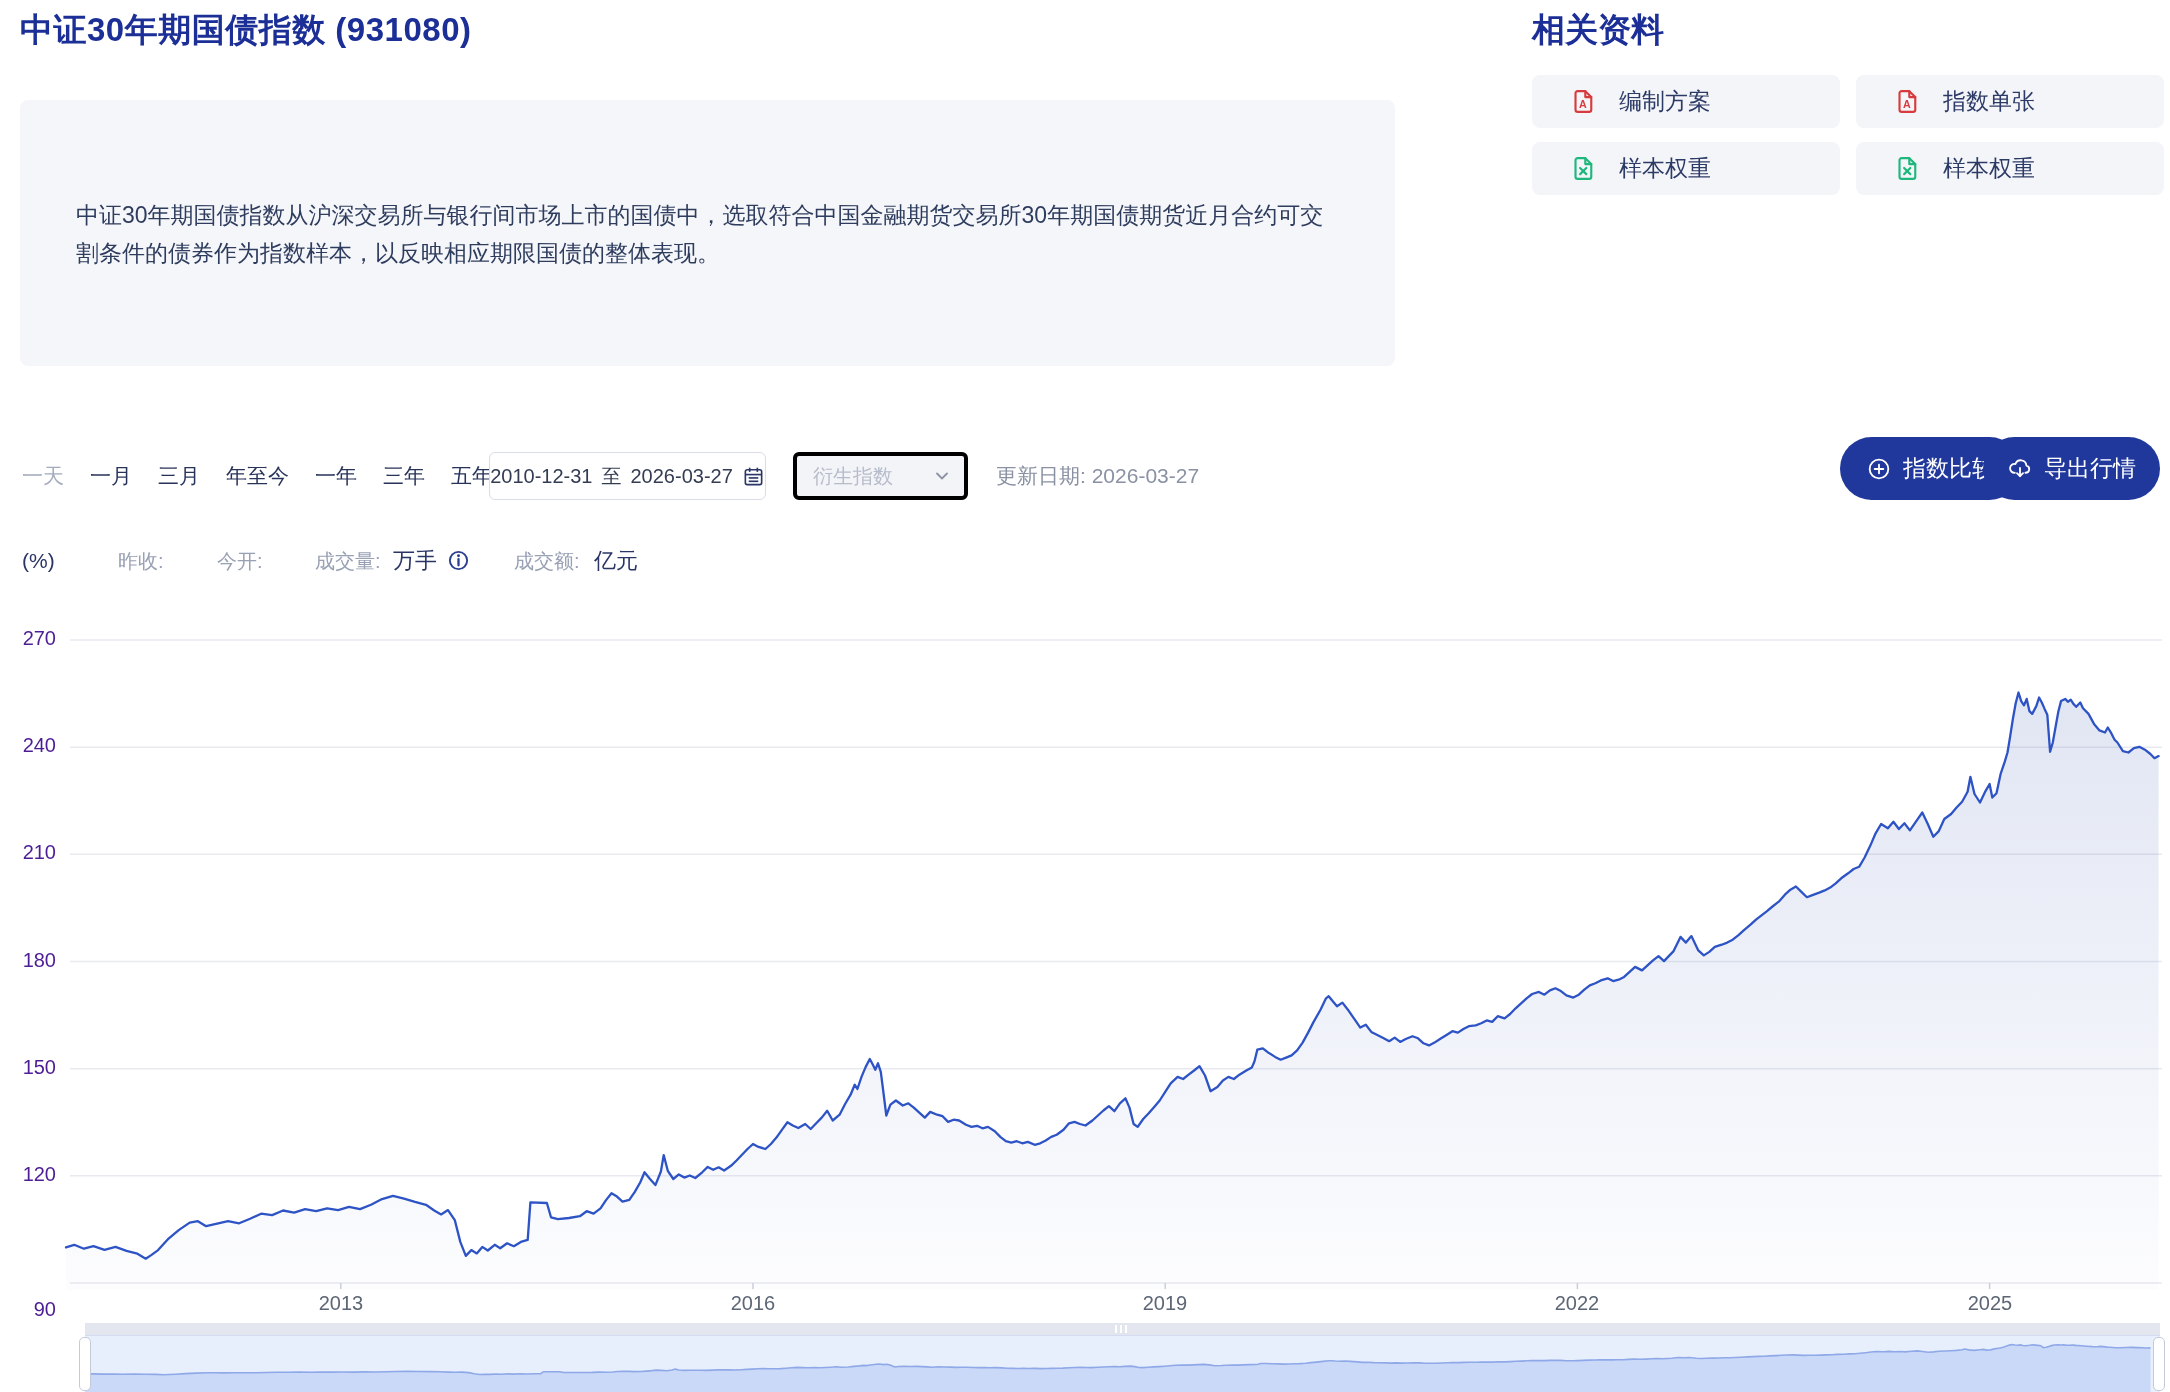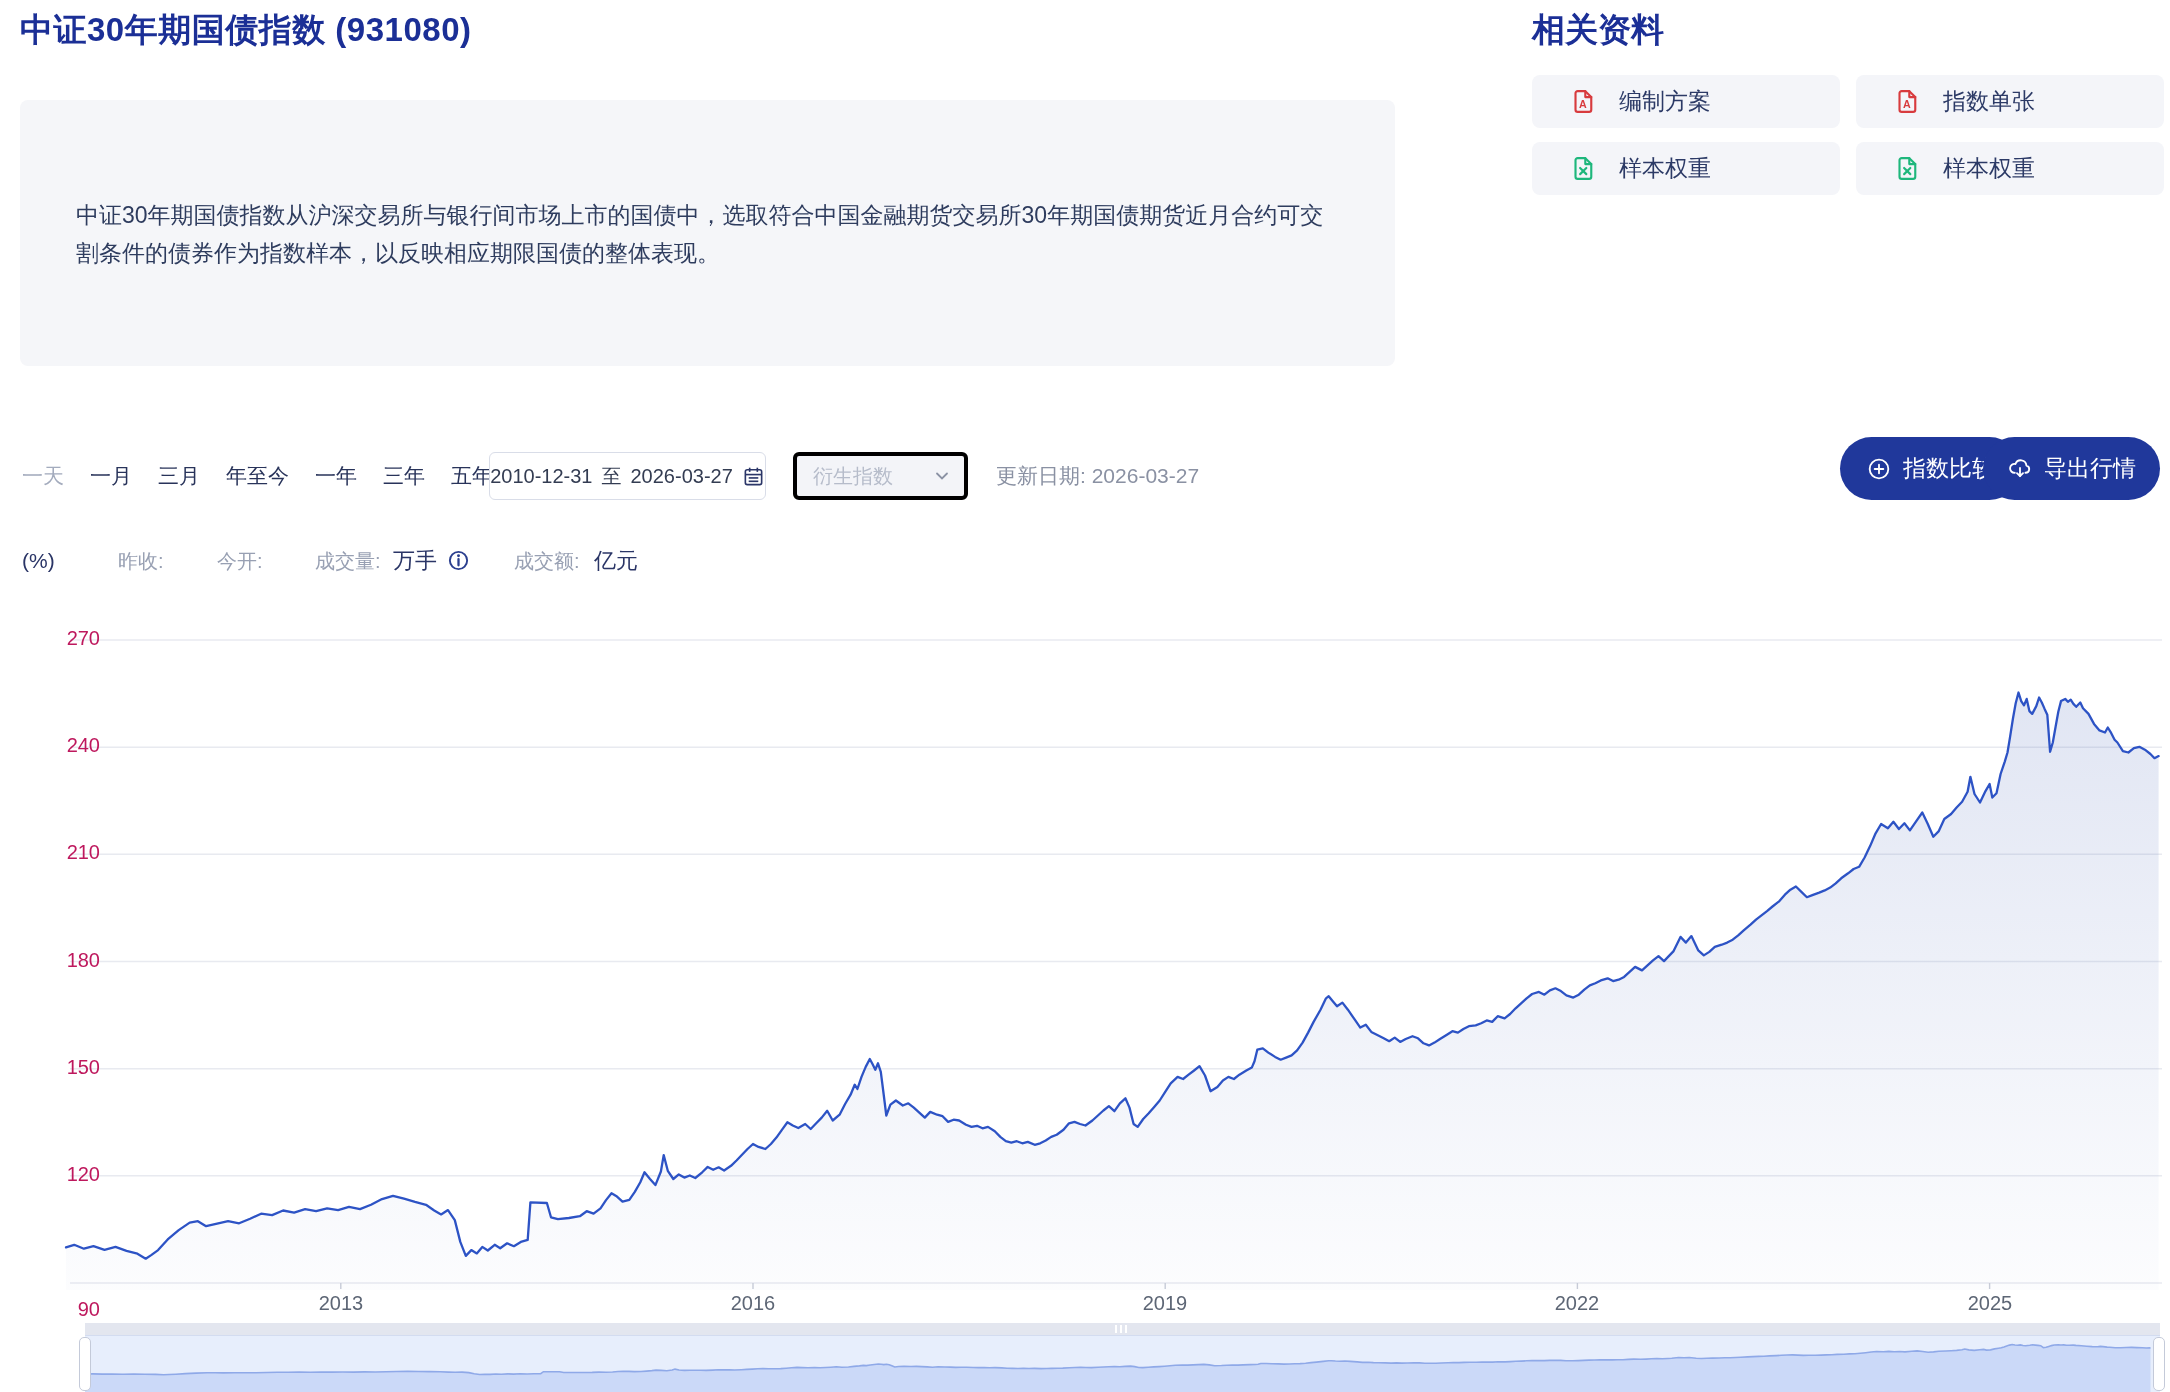--- a/index.html
+++ b/index.html
@@ -30,21 +30,21 @@
   .pill{top:437px;height:63px;border-radius:32px;background:#20389b;color:#fff;display:flex;
         align-items:center;justify-content:center;gap:11px;font-size:23px;cursor:pointer;box-sizing:border-box;}
   .pill-compare{left:1840px;width:181px;}
   .pill-export{left:1983px;width:177px;}
   .stats-row{left:0;top:543px;width:2170px;height:36px;}
   .stats-row span{position:absolute;line-height:36px;white-space:nowrap;}
   .st-unit{left:22px;font-size:21px;color:#2a3566;}
   .st-lbl{font-size:20px;color:#98a0b3;}
   .st-val{font-size:22px;color:#2a3566;}
   .chart-wrap{left:0;top:600px;width:2170px;height:712px;}
-  .ytick{position:absolute;width:56px;text-align:right;font-size:20px;color:#be185d;padding-left:44px;}
+  .ytick{position:absolute;width:56px;text-align:right;font-size:20px;color:#4c1d95;}
   .xtick{position:absolute;width:90px;text-align:center;font-size:20px;color:#5d6675;}
   .nav-band{left:85px;top:1323px;width:2075px;height:12px;background:#e3e6ef;}
   .nav-grip{position:absolute;left:50%;top:2px;width:16px;height:8px;margin-left:-8px;display:flex;gap:3px;}
   .nav-grip i{display:block;width:2px;height:8px;background:#ffffff;}
   .nav-area{left:85px;top:1335px;width:2075px;height:57px;background:#e7eefc;border-top:1px solid #d3dcf0;box-sizing:border-box;}
   .nav-handle{top:1337px;width:12px;height:54px;background:#ffffff;border:1px solid #c4cad9;
               border-radius:5px;box-sizing:border-box;cursor:ew-resize;}
   .icon{display:inline-block;line-height:0;}
 </style>
 </head>

